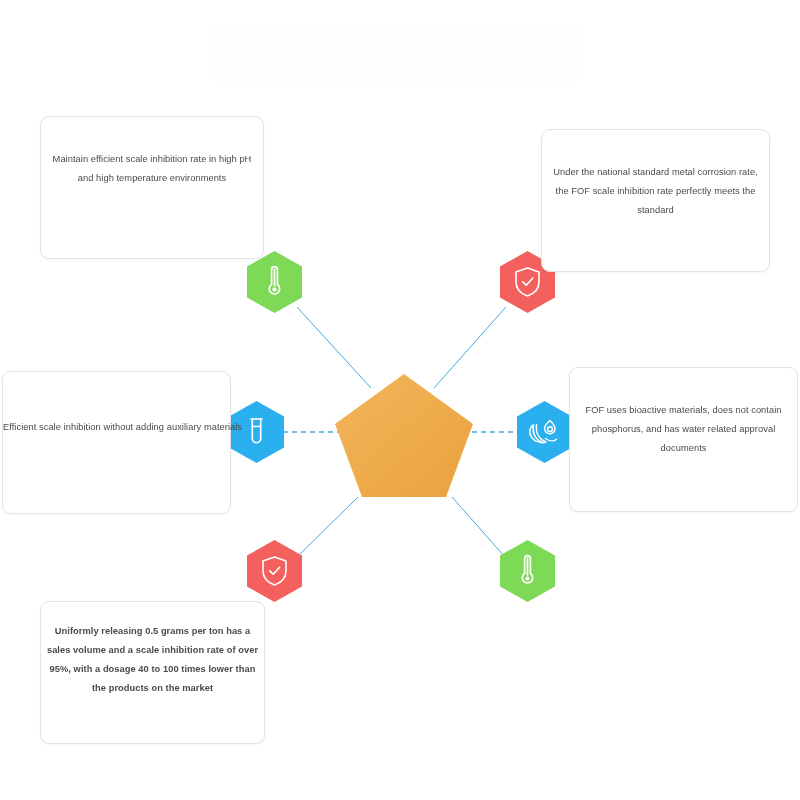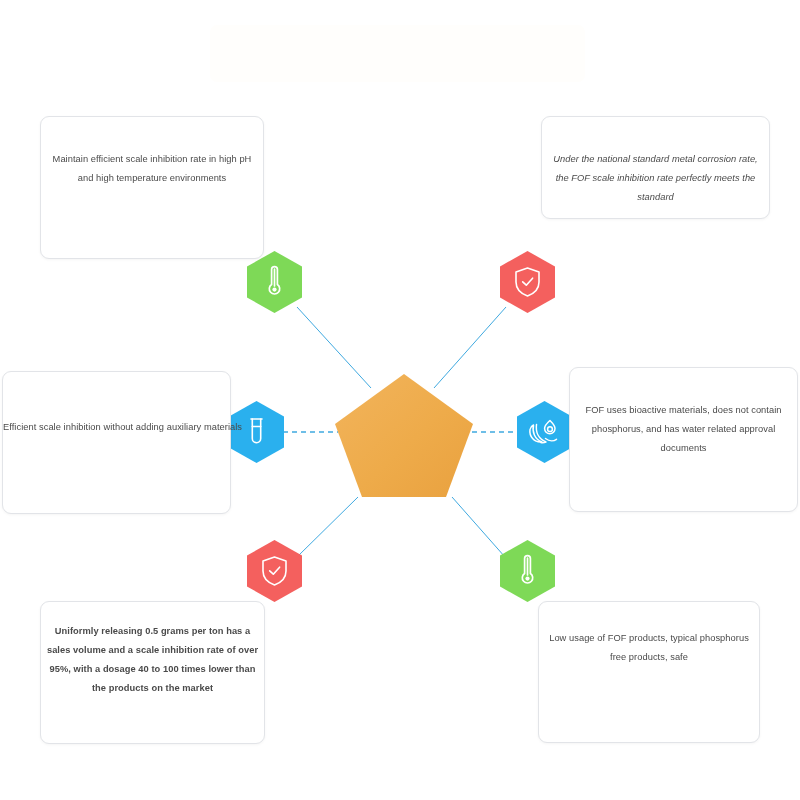--- a/index.html
+++ b/index.html
@@ -83,21 +83,21 @@
     line-height: 2.05;
     color: #4a4a4a;
     text-align: center;
     letter-spacing: 0.05px;
   }
 
   
   #card-tl { left: 40px;  top: 116px; width: 224px; height: 143px; }
   #card-tl .txt { top: 33px; }
 
-  #card-tr { left: 541px; top: 116px; width: 229px; height: 103px; font-style: italic; }
+  #card-tr { left: 541px; top: 129px; width: 229px; height: 143px; }
   #card-tr .txt { top: 33px; }
 
   #card-ml { left: 2px;   top: 371px; width: 229px; height: 143px; }
   #card-ml .txt { top: 46px; left: 0px; right: 4px; white-space: nowrap; }
 
   #card-mr { left: 569px; top: 367px; width: 229px; height: 145px; padding-left: 20px; }
   #card-mr .txt { top: 33px; left: 2px; right: 2px; }
 
   #card-bl { left: 40px;  top: 601px; width: 225px; height: 143px; font-weight: bold; }
   #card-bl .txt { top: 20px; left: 2px; right: 2px; }
@@ -215,17 +215,14 @@
   </div>
 
   <div class="card" id="card-mr">
     <div class="txt">FOF uses bioactive materials, does not contain phosphorus, and has water related approval documents</div>
   </div>
 
   <div class="card" id="card-bl">
     <div class="txt">Uniformly releasing 0.5 grams per ton has a sales volume and a scale inhibition rate of over 95%, with a dosage 40 to 100 times lower than the products on the market</div>
   </div>
 
-  <div class="card" id="card-br">
-    <div class="txt">Low usage of FOF products, typical phosphorus free products, safe</div>
-  </div>
 
 </div>
 
 </body></html>

